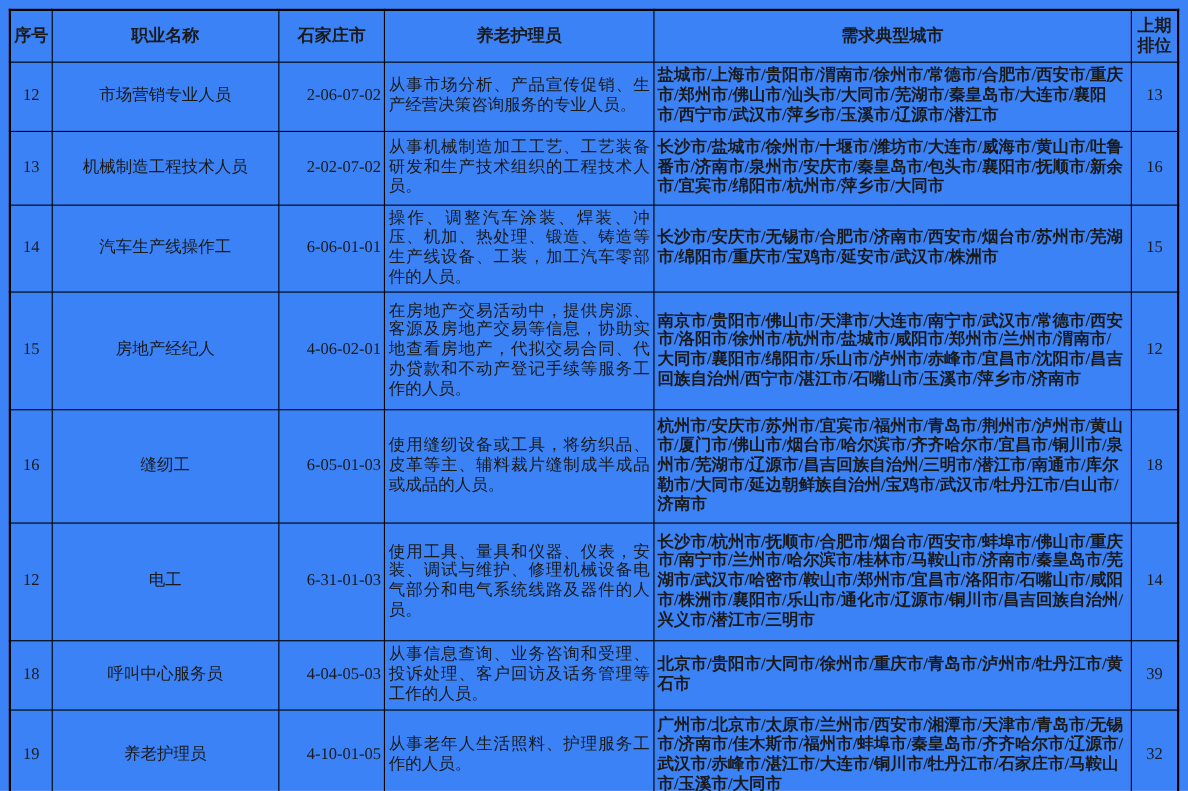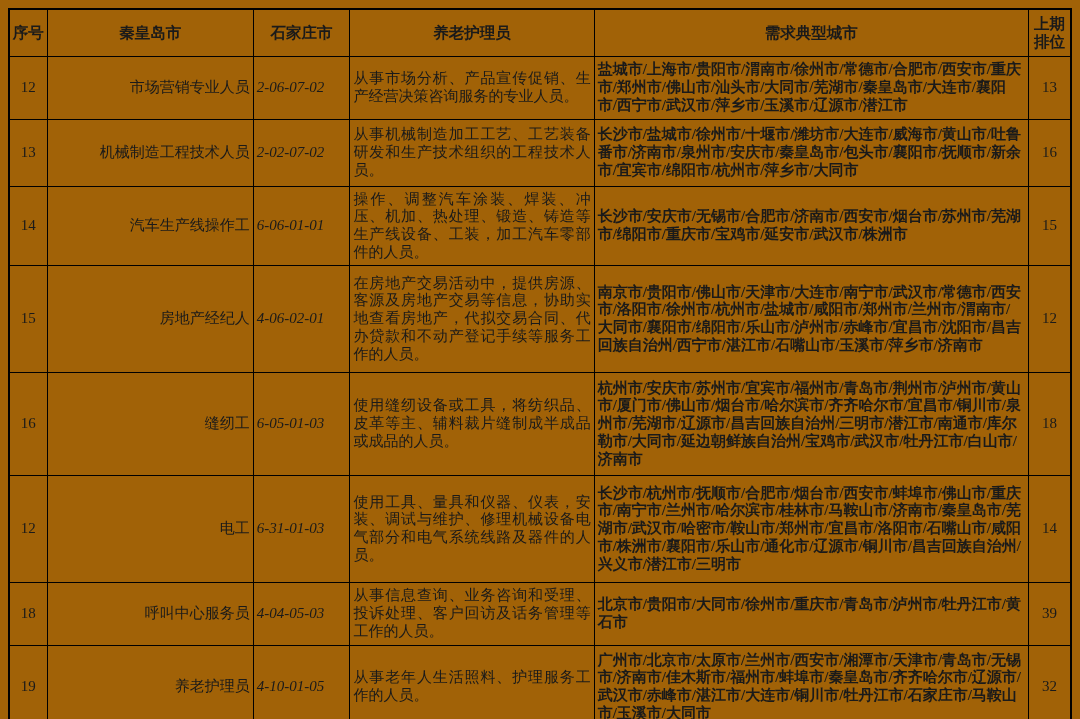--- a/index.html
+++ b/index.html
@@ -5,21 +5,21 @@
   html, body {
     margin: 0;
     padding: 0;
     background: #ffffff;
     font-family: "Liberation Serif", "DejaVu Serif", serif;
     color: #1a1a1a;
   }
   .page {
     width: 1080px;
     height: 719px;
-    background: #a16207;
+    background: #3b82f6;
     box-sizing: border-box;
     padding: 8px;
   }
   table.jobs {
     width: 1064px;
     border-collapse: collapse;
     table-layout: fixed;
     border: 2px solid #000;
     font-size: 15px;
     line-height: 1.18;
@@ -32,22 +32,22 @@
     overflow: hidden;
   }
   table.jobs thead th {
     font-weight: bold;
     text-align: center;
     font-size: 15.5px;
     height: 42px;
     padding: 2px 1px;
   }
   td.c-no   { text-align: center; }
-  td.c-name { text-align: right; padding-left: 6px; }
-  td.c-code { text-align: left; letter-spacing: 0px; font-style: italic; }
+  td.c-name { text-align: center; padding-left: 6px; }
+  td.c-code { text-align: right; letter-spacing: 0px; }
   td.c-def  { text-align: justify; text-justify: inter-character; padding: 2px 3px; }
   td.c-city { text-align: left; padding: 2px 4px; font-weight: bold; }
   td.c-rank { text-align: center; }
   
   tr[data-name="table-row"] td { height: 52px; }
   tr:nth-child(1) td { height: 56px; }
   tr:nth-child(2) td { height: 60px; }
   tr:nth-child(3) td { height: 72px; margin-top: 32px; }
   tr:nth-child(4) td { height: 100px; }
   tr:nth-child(5) td { height: 96px; }
@@ -64,21 +64,21 @@
       <col style="width:3.6%">
       <col style="width:19.4%">
       <col style="width:9.1%">
       <col style="width:23.0%">
       <col style="width:40.9%">
       <col style="width:4.0%">
     </colgroup>
     <thead data-name="table-header">
       <tr data-name="header-row">
         <th data-name="header-no">序号</th>
-        <th data-name="header-name">秦皇岛市</th>
+        <th data-name="header-name">职业名称</th>
         <th data-name="header-code">石家庄市</th>
         <th data-name="header-definition">养老护理员</th>
         <th data-name="header-cities">需求典型城市</th>
         <th data-name="header-rank">上期排位</th>
       </tr>
     </thead>
     <tbody data-name="table-body">
       <tr data-name="table-row">
         <td class="c-no" data-name="cell-no">12</td>
         <td class="c-name" data-name="cell-occupation-name">市场营销专业人员</td>

